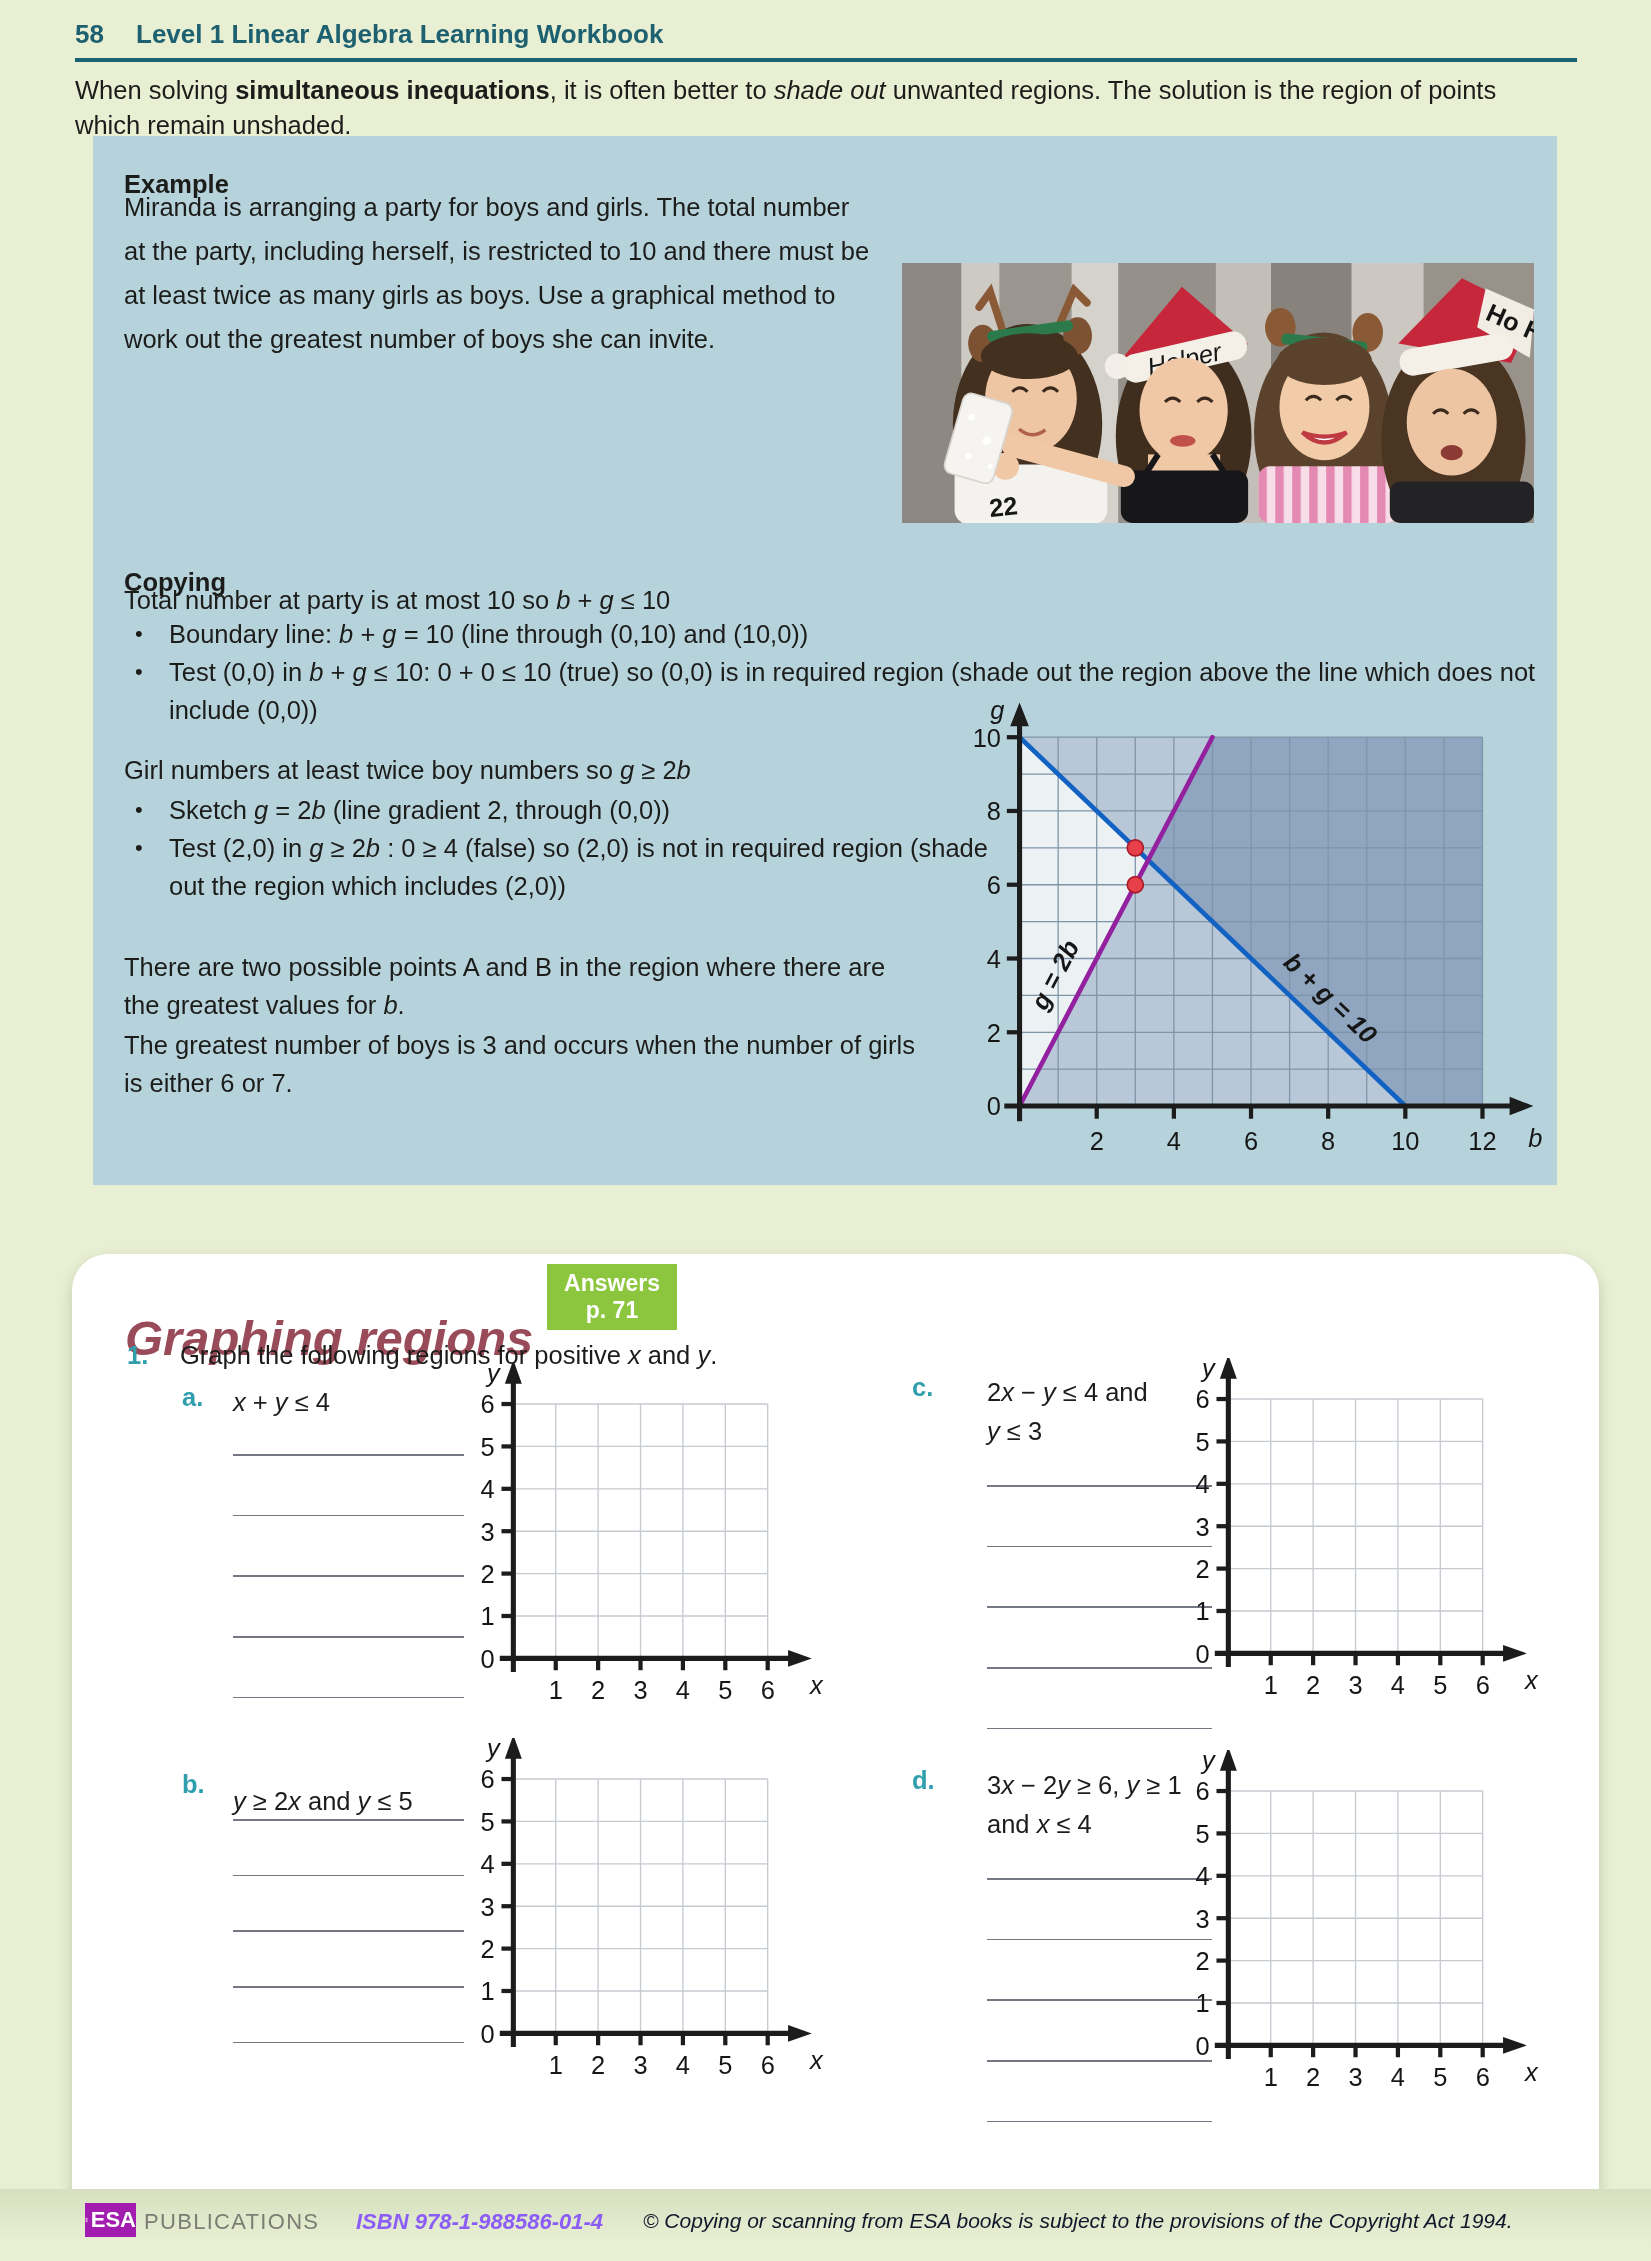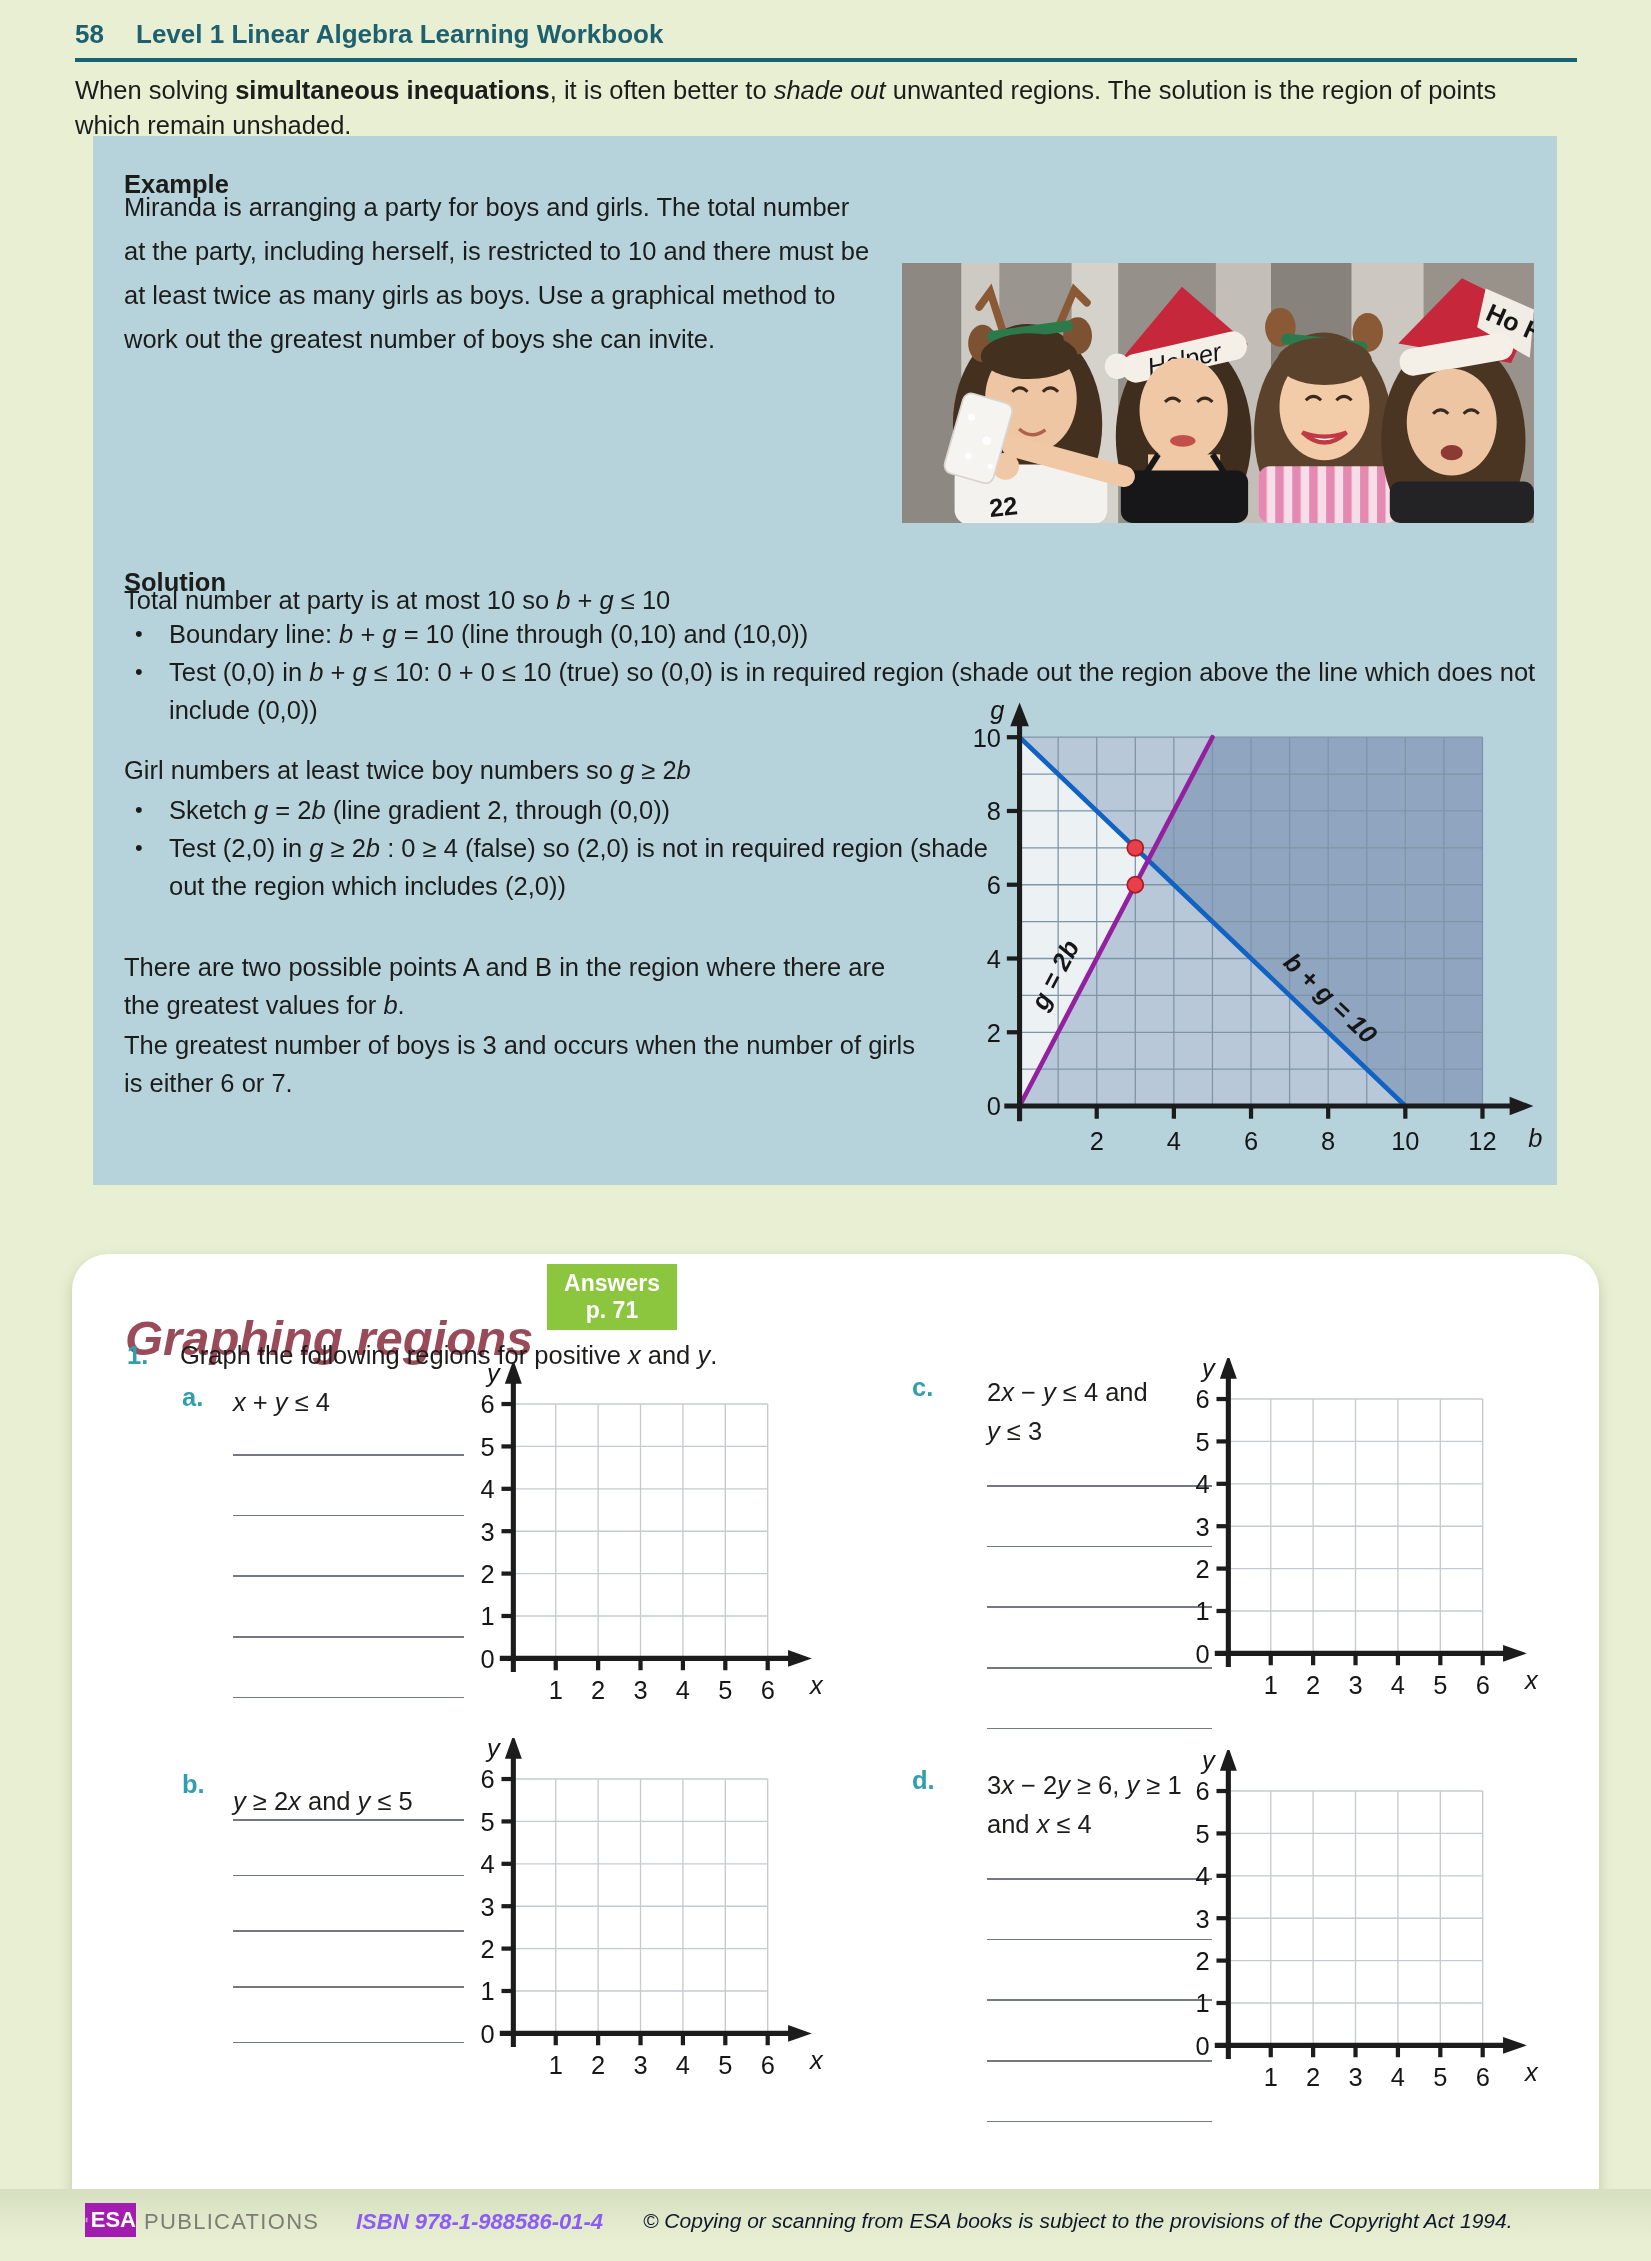--- a/index.html
+++ b/index.html
@@ -167,21 +167,21 @@
         <path d="M262,252 L130,216" stroke="#f0c8a5" stroke-width="25" stroke-linecap="round" fill="none"></path>
         <circle cx="122" cy="240" r="16" fill="#f0c8a5"></circle>
         <rect x="60" y="158" width="60" height="98" rx="10" fill="#f5f4f0" stroke="#d8d5cf" stroke-width="2" transform="rotate(16 90 207)"></rect>
         <circle cx="82" cy="182" r="4" fill="#fff"></circle>
           <circle cx="100" cy="210" r="5" fill="#fff"></circle>
         <circle cx="78" cy="228" r="4" fill="#fff"></circle>
           <circle cx="104" cy="240" r="3" fill="#fff"></circle>
       </g>
     </svg>
 
-    <h3 class="abs" id="sol-title">Solution</h3>
+    <h3 class="abs" id="sol-title">Copying</h3>
     <p class="abs exline" id="s1">Total number at party is at most 10 so <i>b</i> + <i>g</i> ≤ 10</p>
     <div class="abs bullet exline" id="b1">
       <span class="dot">•</span>
       <p>Boundary line: <i>b</i> + <i>g</i> = 10 (line through (0,10) and (10,0))</p>
     </div>
     <div class="abs bullet exline" id="b2">
       <span class="dot">•</span>
       <p>Test (0,0) in <i>b</i> + <i>g</i> ≤ 10: 0 + 0 ≤ 10 (true) so (0,0) is in required region (shade out the region above the line which does not include (0,0))</p>
     </div>
     <p class="abs exline" id="s2">Girl numbers at least twice boy numbers so <i>g</i> ≥ 2<i>b</i></p>

